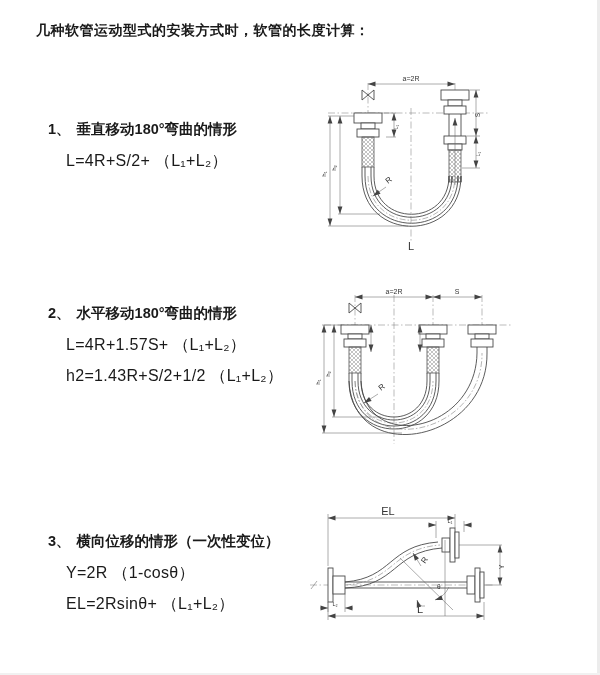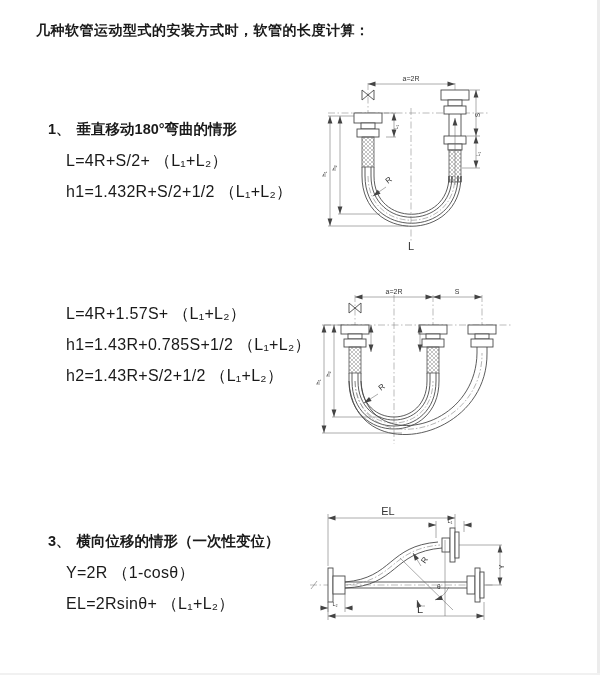--- a/index.html
+++ b/index.html
@@ -45,26 +45,27 @@
 </head>
 <body>
 
 <div class="doc-title">几种软管运动型式的安装方式时，软管的长度计算：</div>
 
 <div class="section" id="section-1">
   <div class="sec-heading">
     <span class="num">1、</span><span>垂直移动180°弯曲的情形</span>
   </div>
   <div class="formula">L=4R+S/2+ （L₁+L₂）</div>
-  <div class="formula">h1=1.432R+S/2+1/2 （L₁+L₂）</div>
 </div>
 
 <div class="section" id="section-2">
+  <div class="sec-heading">
+    <span class="num">2、</span><span>水平移动180°弯曲的情形</span>
+  </div>
   <div class="formula">L=4R+1.57S+ （L₁+L₂）</div>
-  <div class="formula">h1=1.43R+0.785S+1/2 （L₁+L₂）</div>
   <div class="formula">h2=1.43R+S/2+1/2 （L₁+L₂）</div>
 </div>
 
 <div class="section" id="section-3">
   <div class="sec-heading">
     <span class="num">3、</span><span>横向位移的情形（一次性变位）</span>
   </div>
   <div class="formula">Y=2R （1-cosθ）</div>
   <div class="formula">EL=2Rsinθ+ （L₁+L₂）</div>
 </div>

